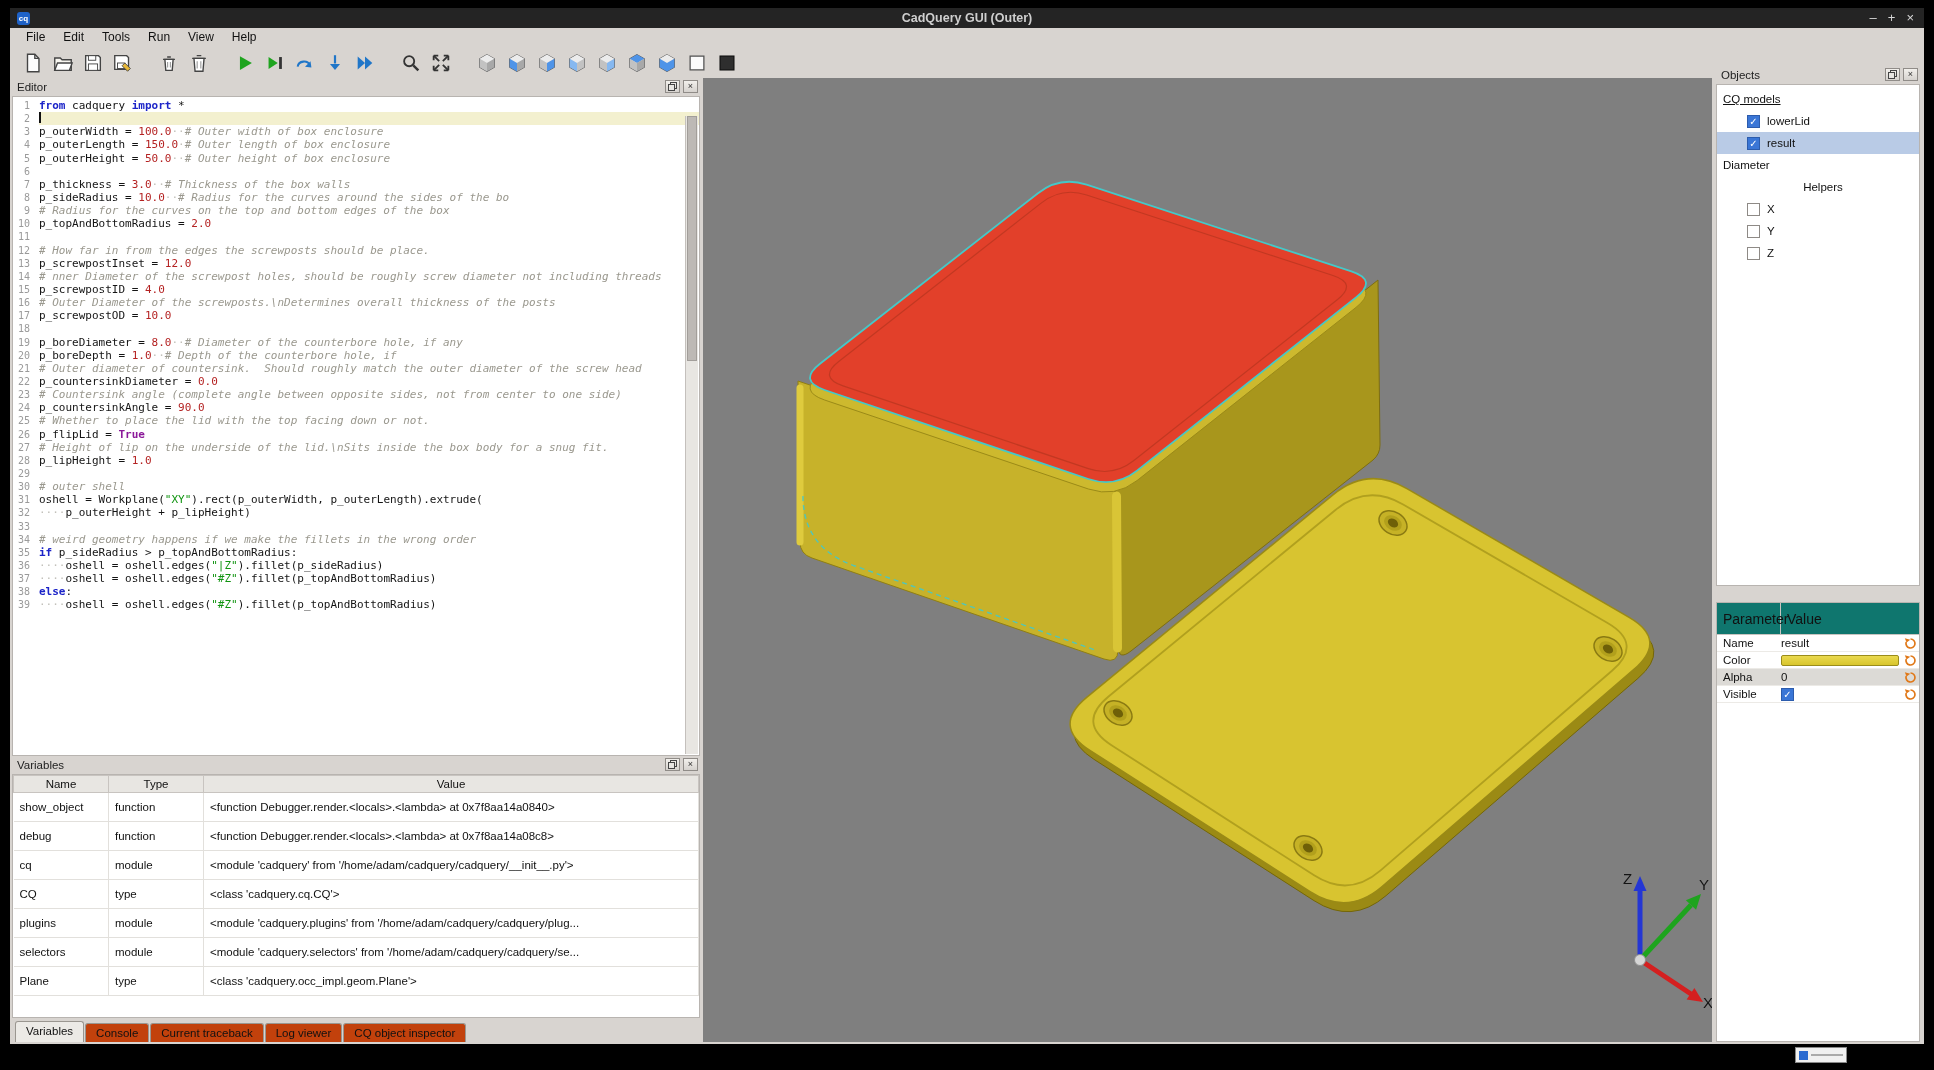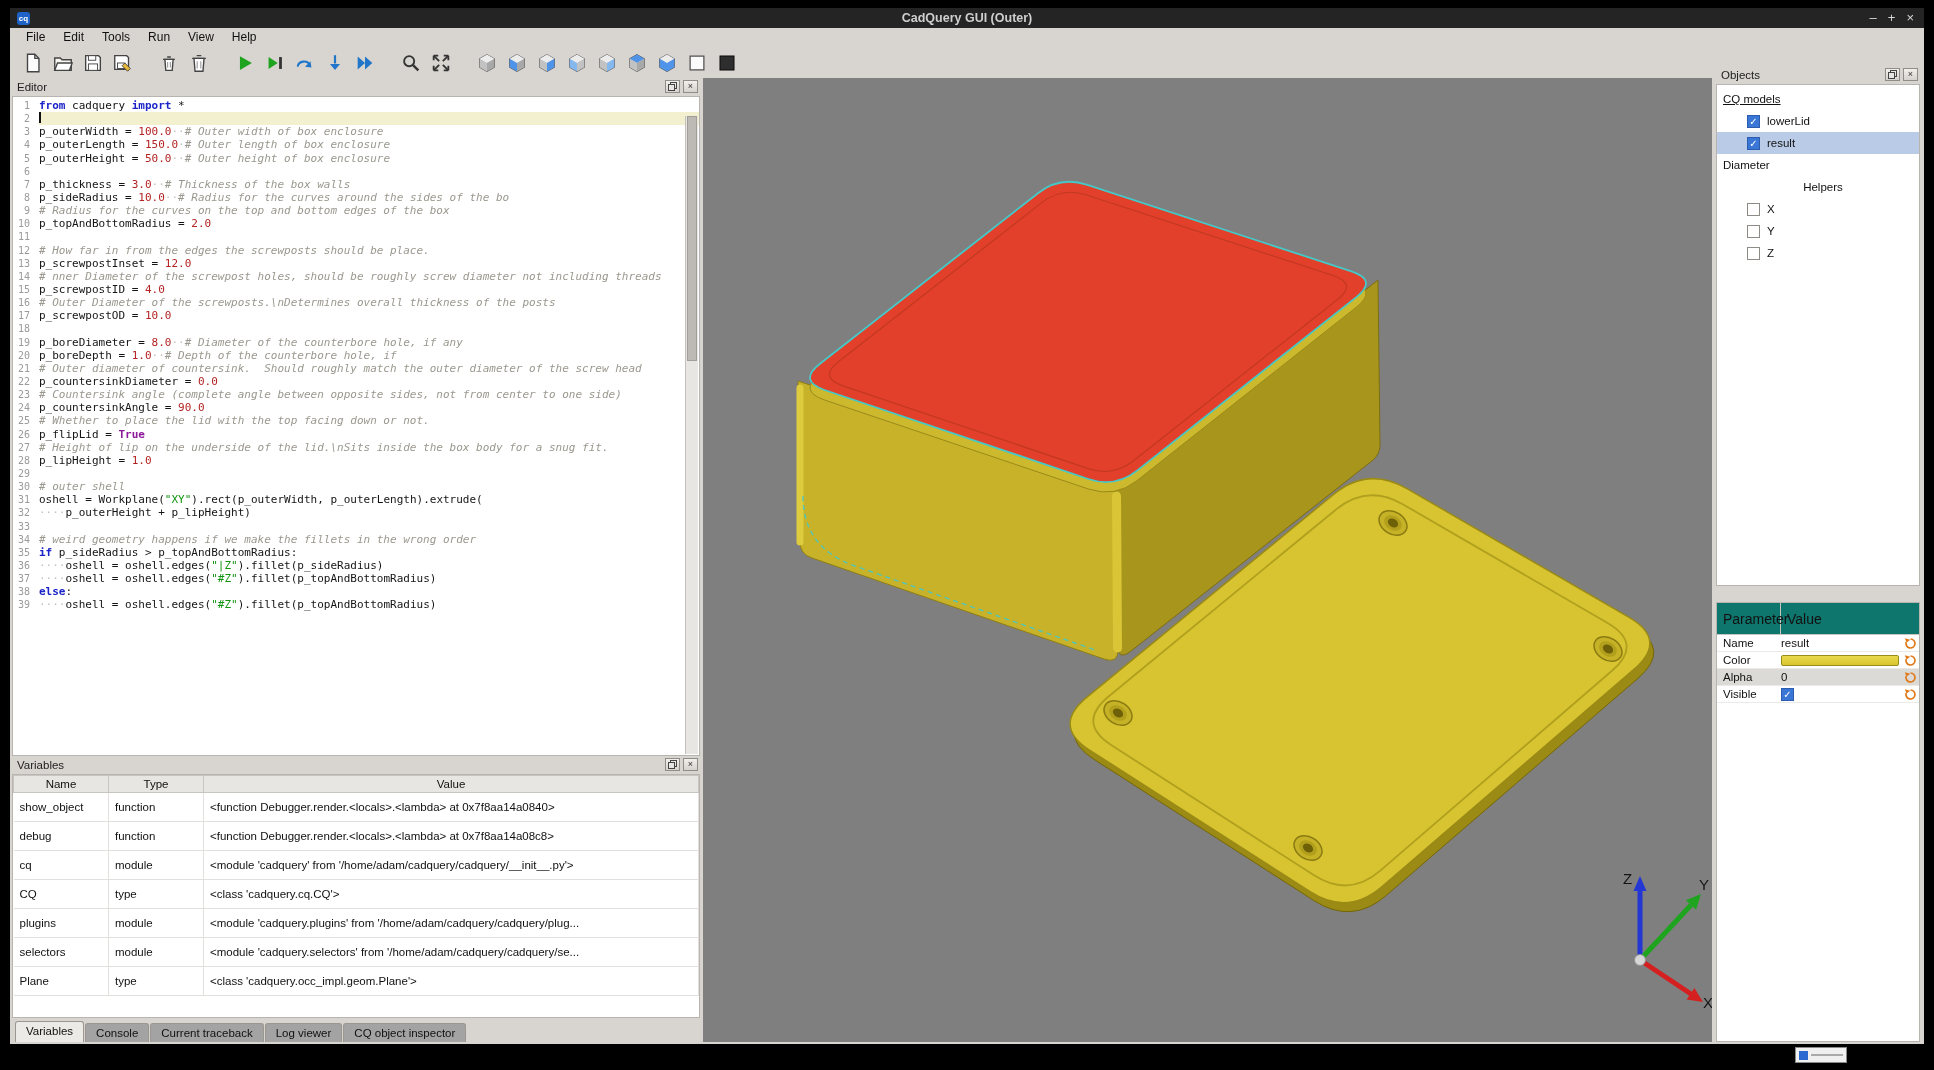--- a/index.html
+++ b/index.html
@@ -53,21 +53,21 @@
 
 .variables-panel { position:absolute; left:2px; top:748px; width:688px; height:262px; }
 .vtable-wrap { position:absolute; top:18px; left:0; right:0; bottom:0; background:#fff; border:1px solid #b8b4b0; overflow:hidden; }
 table.vtable { border-collapse:collapse; width:100%; font-size:11.5px; table-layout:fixed; }
 .vtable th { background:#e8e6e2; border:1px solid #c8c4c0; font-weight:normal; height:17px; padding:0 4px; }
 .vtable td { border-bottom:1px solid #e2e0dc; border-right:1px solid #e2e0dc; padding:0 6px; height:29px;
              overflow:hidden; white-space:nowrap; }
 
 
 .tabbar { position:absolute; left:2px; top:1010px; height:24px; display:flex; align-items:flex-end; gap:1px; padding-left:3px; font-size:11.5px; }
-.tab { padding:3px 10px; border:1px solid #9a9690; border-bottom:none; background:#a3a3a3; border-radius:3px 3px 0 0; }
+.tab { padding:3px 10px; border:1px solid #9a9690; border-bottom:none; background:#c2410c; border-radius:3px 3px 0 0; }
 .tab.active { background:#eceae6; padding-bottom:5px; }
 
 
 .viewport { position:absolute; left:693px; top:70px; width:1009px; height:964px; background:#7f7f7f; overflow:hidden; }
 .viewport svg { position:absolute; left:0; top:0; }
 .axis-label { font-size:15px; fill:#141414; font-family:"Liberation Sans",sans-serif; }
 
 
 .objects-panel { position:absolute; left:1706px; top:58px; width:204px; height:520px; }
 .tree { position:absolute; top:18px; left:0; right:0; bottom:0; background:#fff; border:1px solid #b8b4b0;

